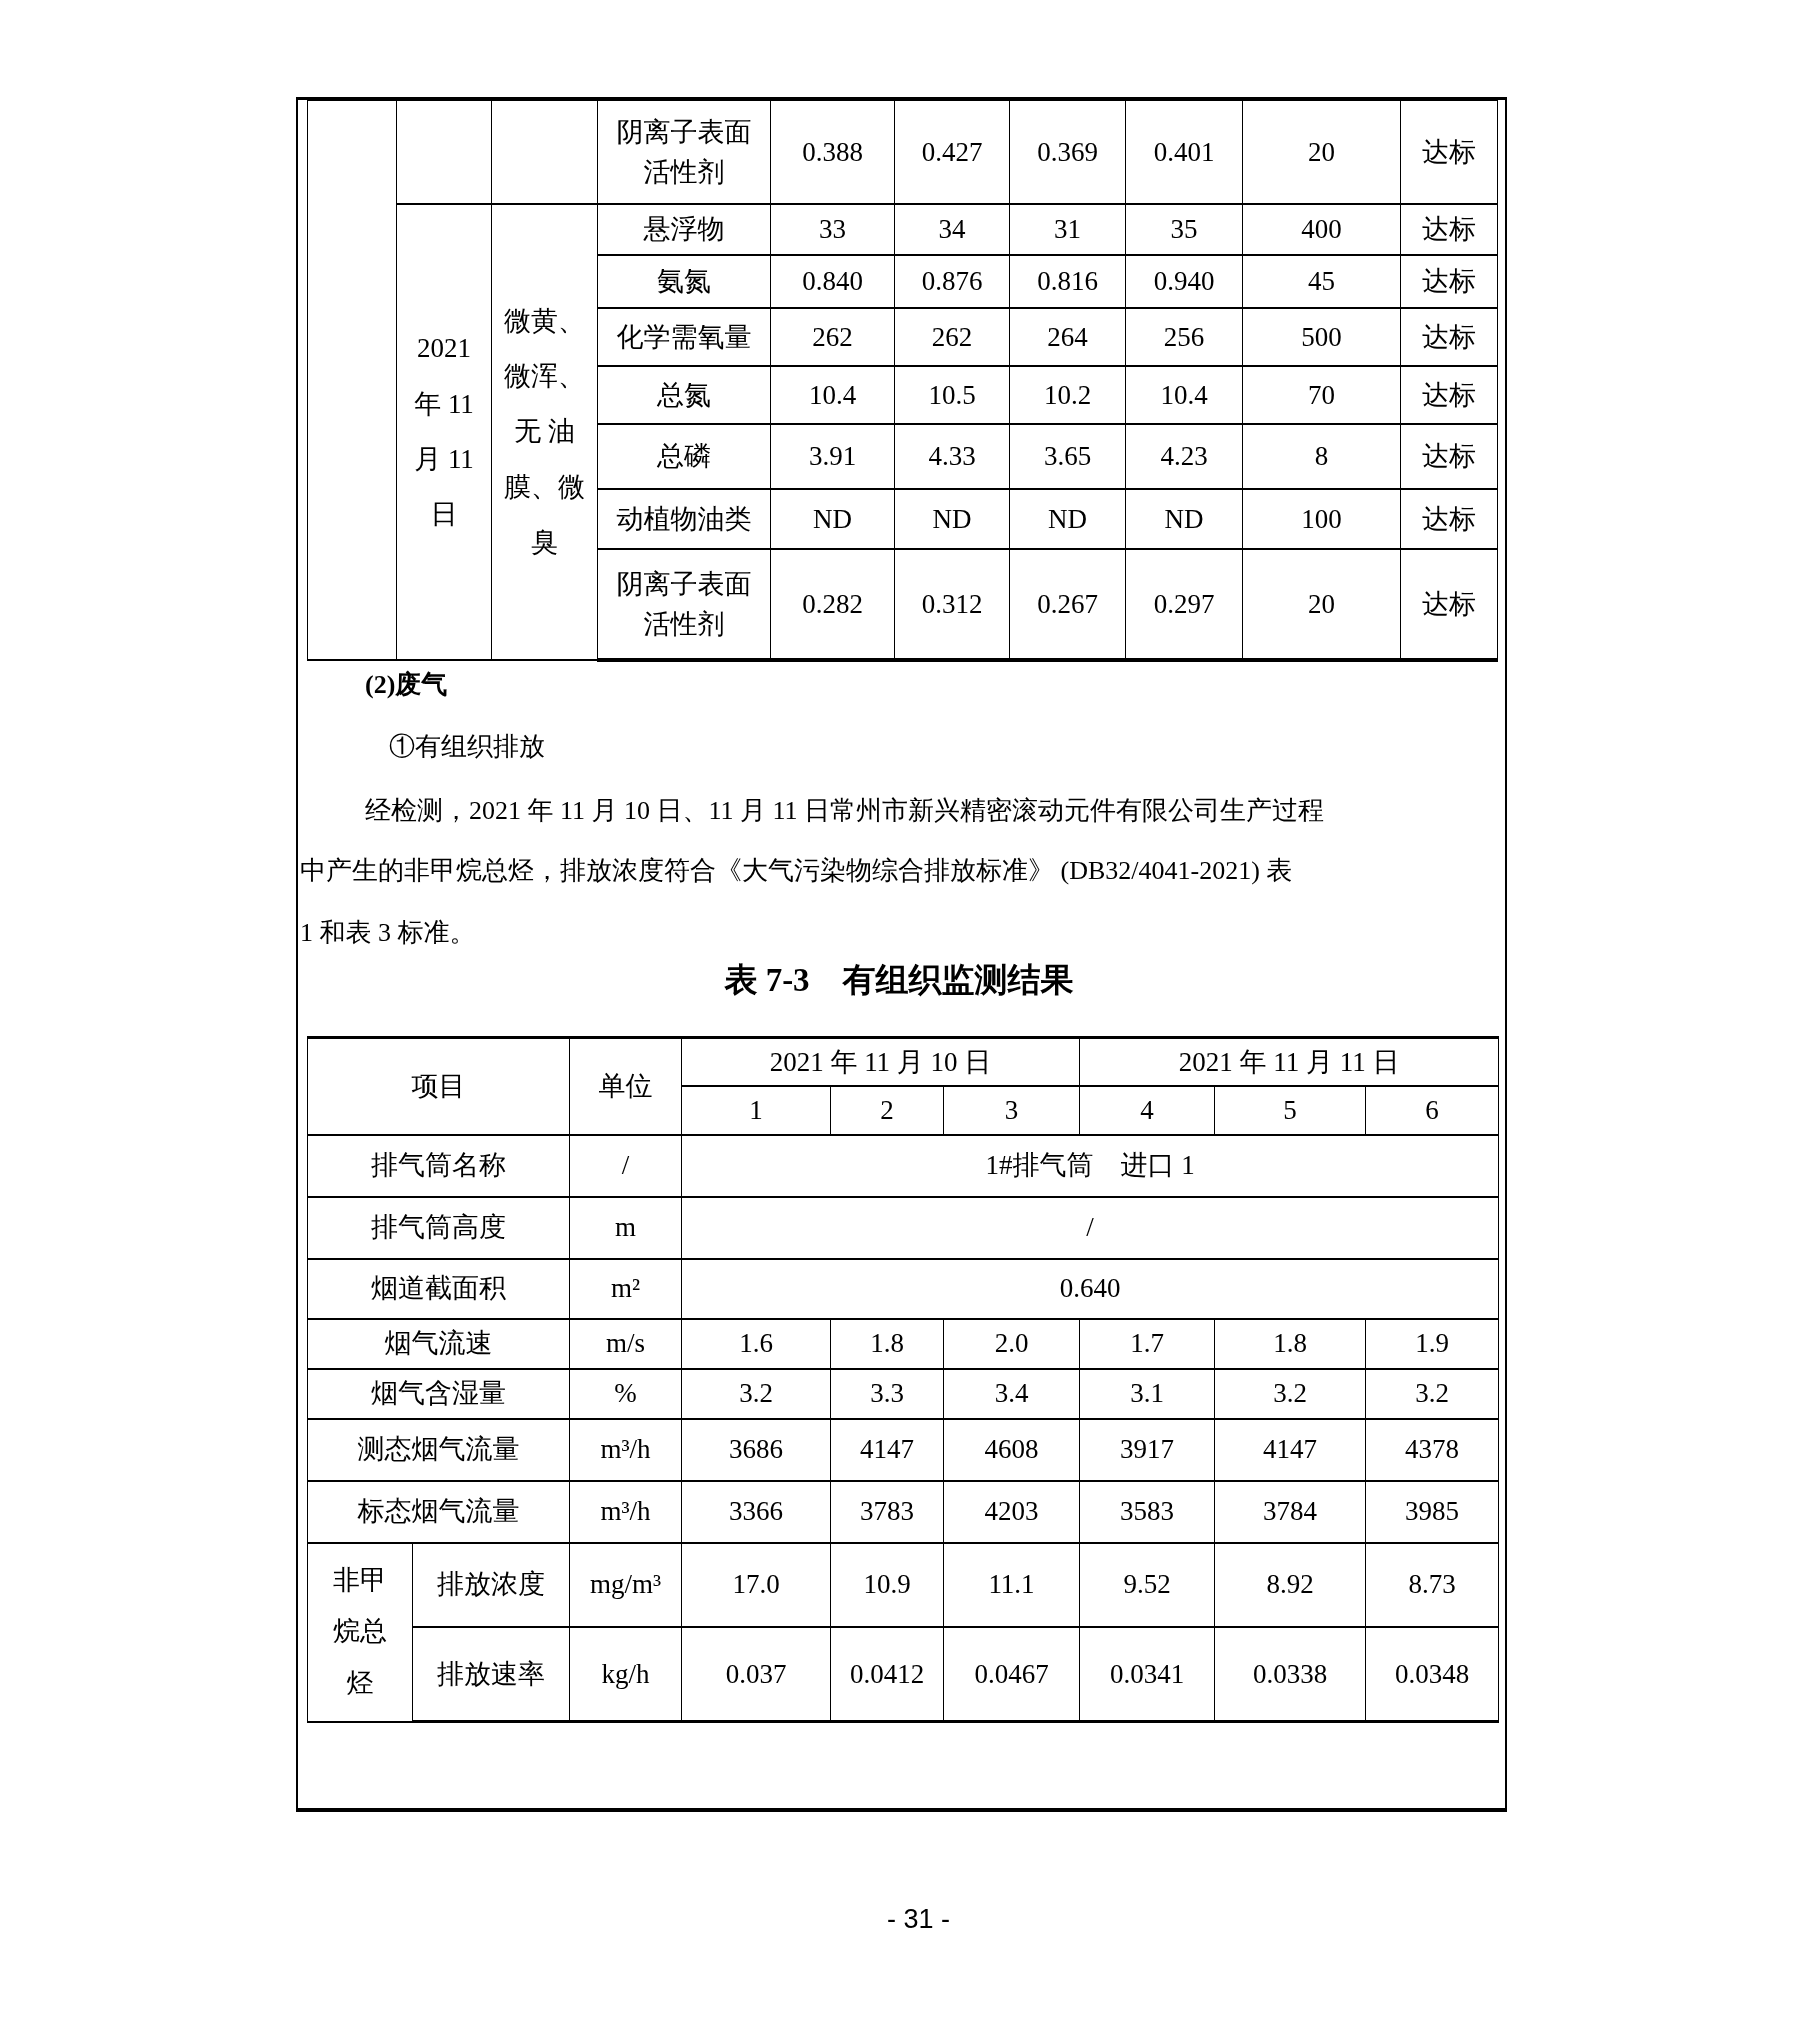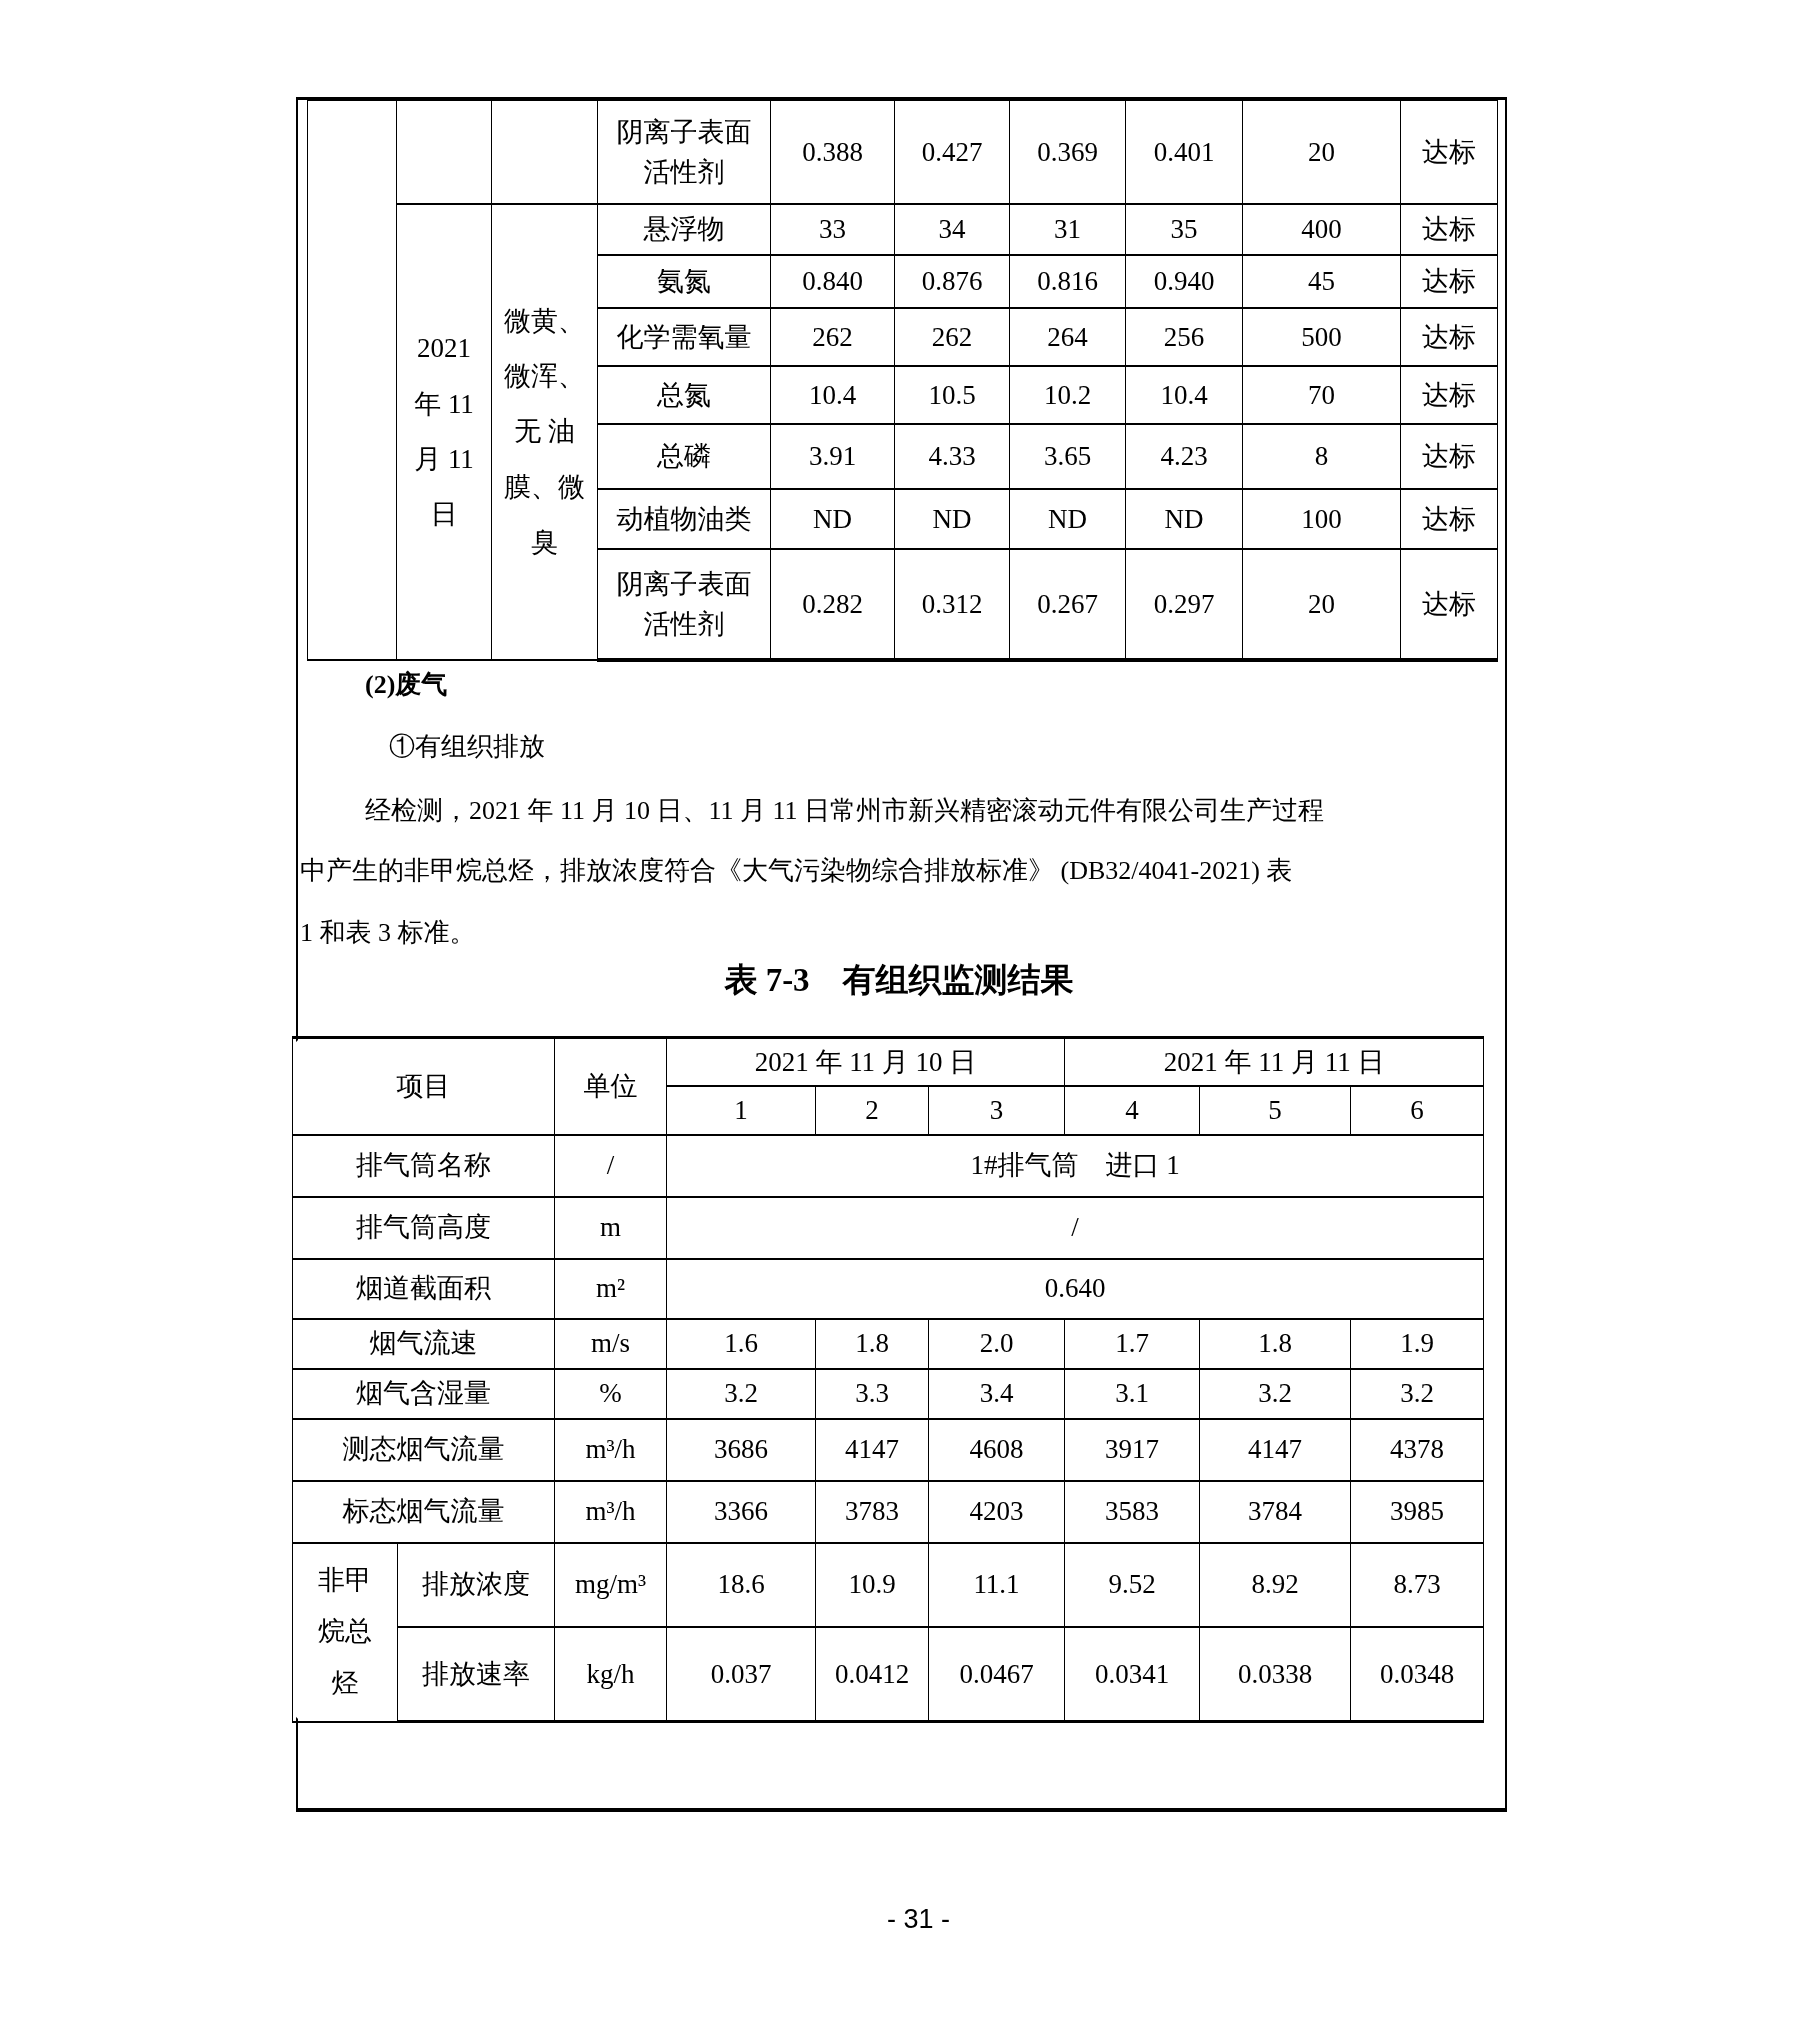--- a/index.html
+++ b/index.html
@@ -19,21 +19,21 @@
   
   table{border-collapse:collapse;table-layout:fixed;background:#fff;}
   td{
     border:1.8px solid #000;border-top-width:2.4px;border-bottom-width:2.4px;
     text-align:center;vertical-align:middle;
     font-size:27px;line-height:1.5;padding:0 2.4px;overflow:hidden;
   }
   .t1{position:absolute;left:307px;top:97px;width:1191px;}
   .t1 tr:first-child td{border-top:4.3px solid #000;}
   .t1 tr:last-child td{border-bottom:4.3px solid #000;}
-  .t2{position:absolute;left:292px;top:1036px;width:1191px;border-radius:17px;}
+  .t2{position:absolute;left:307px;top:1036px;width:1191px;border-radius:17px;}
   .t2 tr:first-child td{border-top:3.7px solid #000;}
   .t2 tr:last-child td{border-bottom:3.7px solid #000;margin-top:42px;}
   .pre{white-space:pre-line;}
   .tall{line-height:2.05;}
   .grp{line-height:1.9;}
   
   .txt{position:absolute;white-space:nowrap;font-size:26px;line-height:43px;}
   .bold{font-weight:bold;}
   .tbl-title{
     position:absolute;left:300px;width:1198px;text-align:center;
@@ -241,21 +241,21 @@
     <td>3583</td>
     <td>3784</td>
     <td>3985</td>
   </tr>
   <tr style="height:84px">
     <td class="pre grp" rowspan="2">非甲
 烷总
 烃</td>
     <td>排放浓度</td>
     <td>mg/m³</td>
-    <td>18.6</td>
+    <td>17.0</td>
     <td>10.9</td>
     <td>11.1</td>
     <td>9.52</td>
     <td>8.92</td>
     <td>8.73</td>
   </tr>
   <tr style="height:95px">
     <td>排放速率</td>
     <td>kg/h</td>
     <td>0.037</td>

